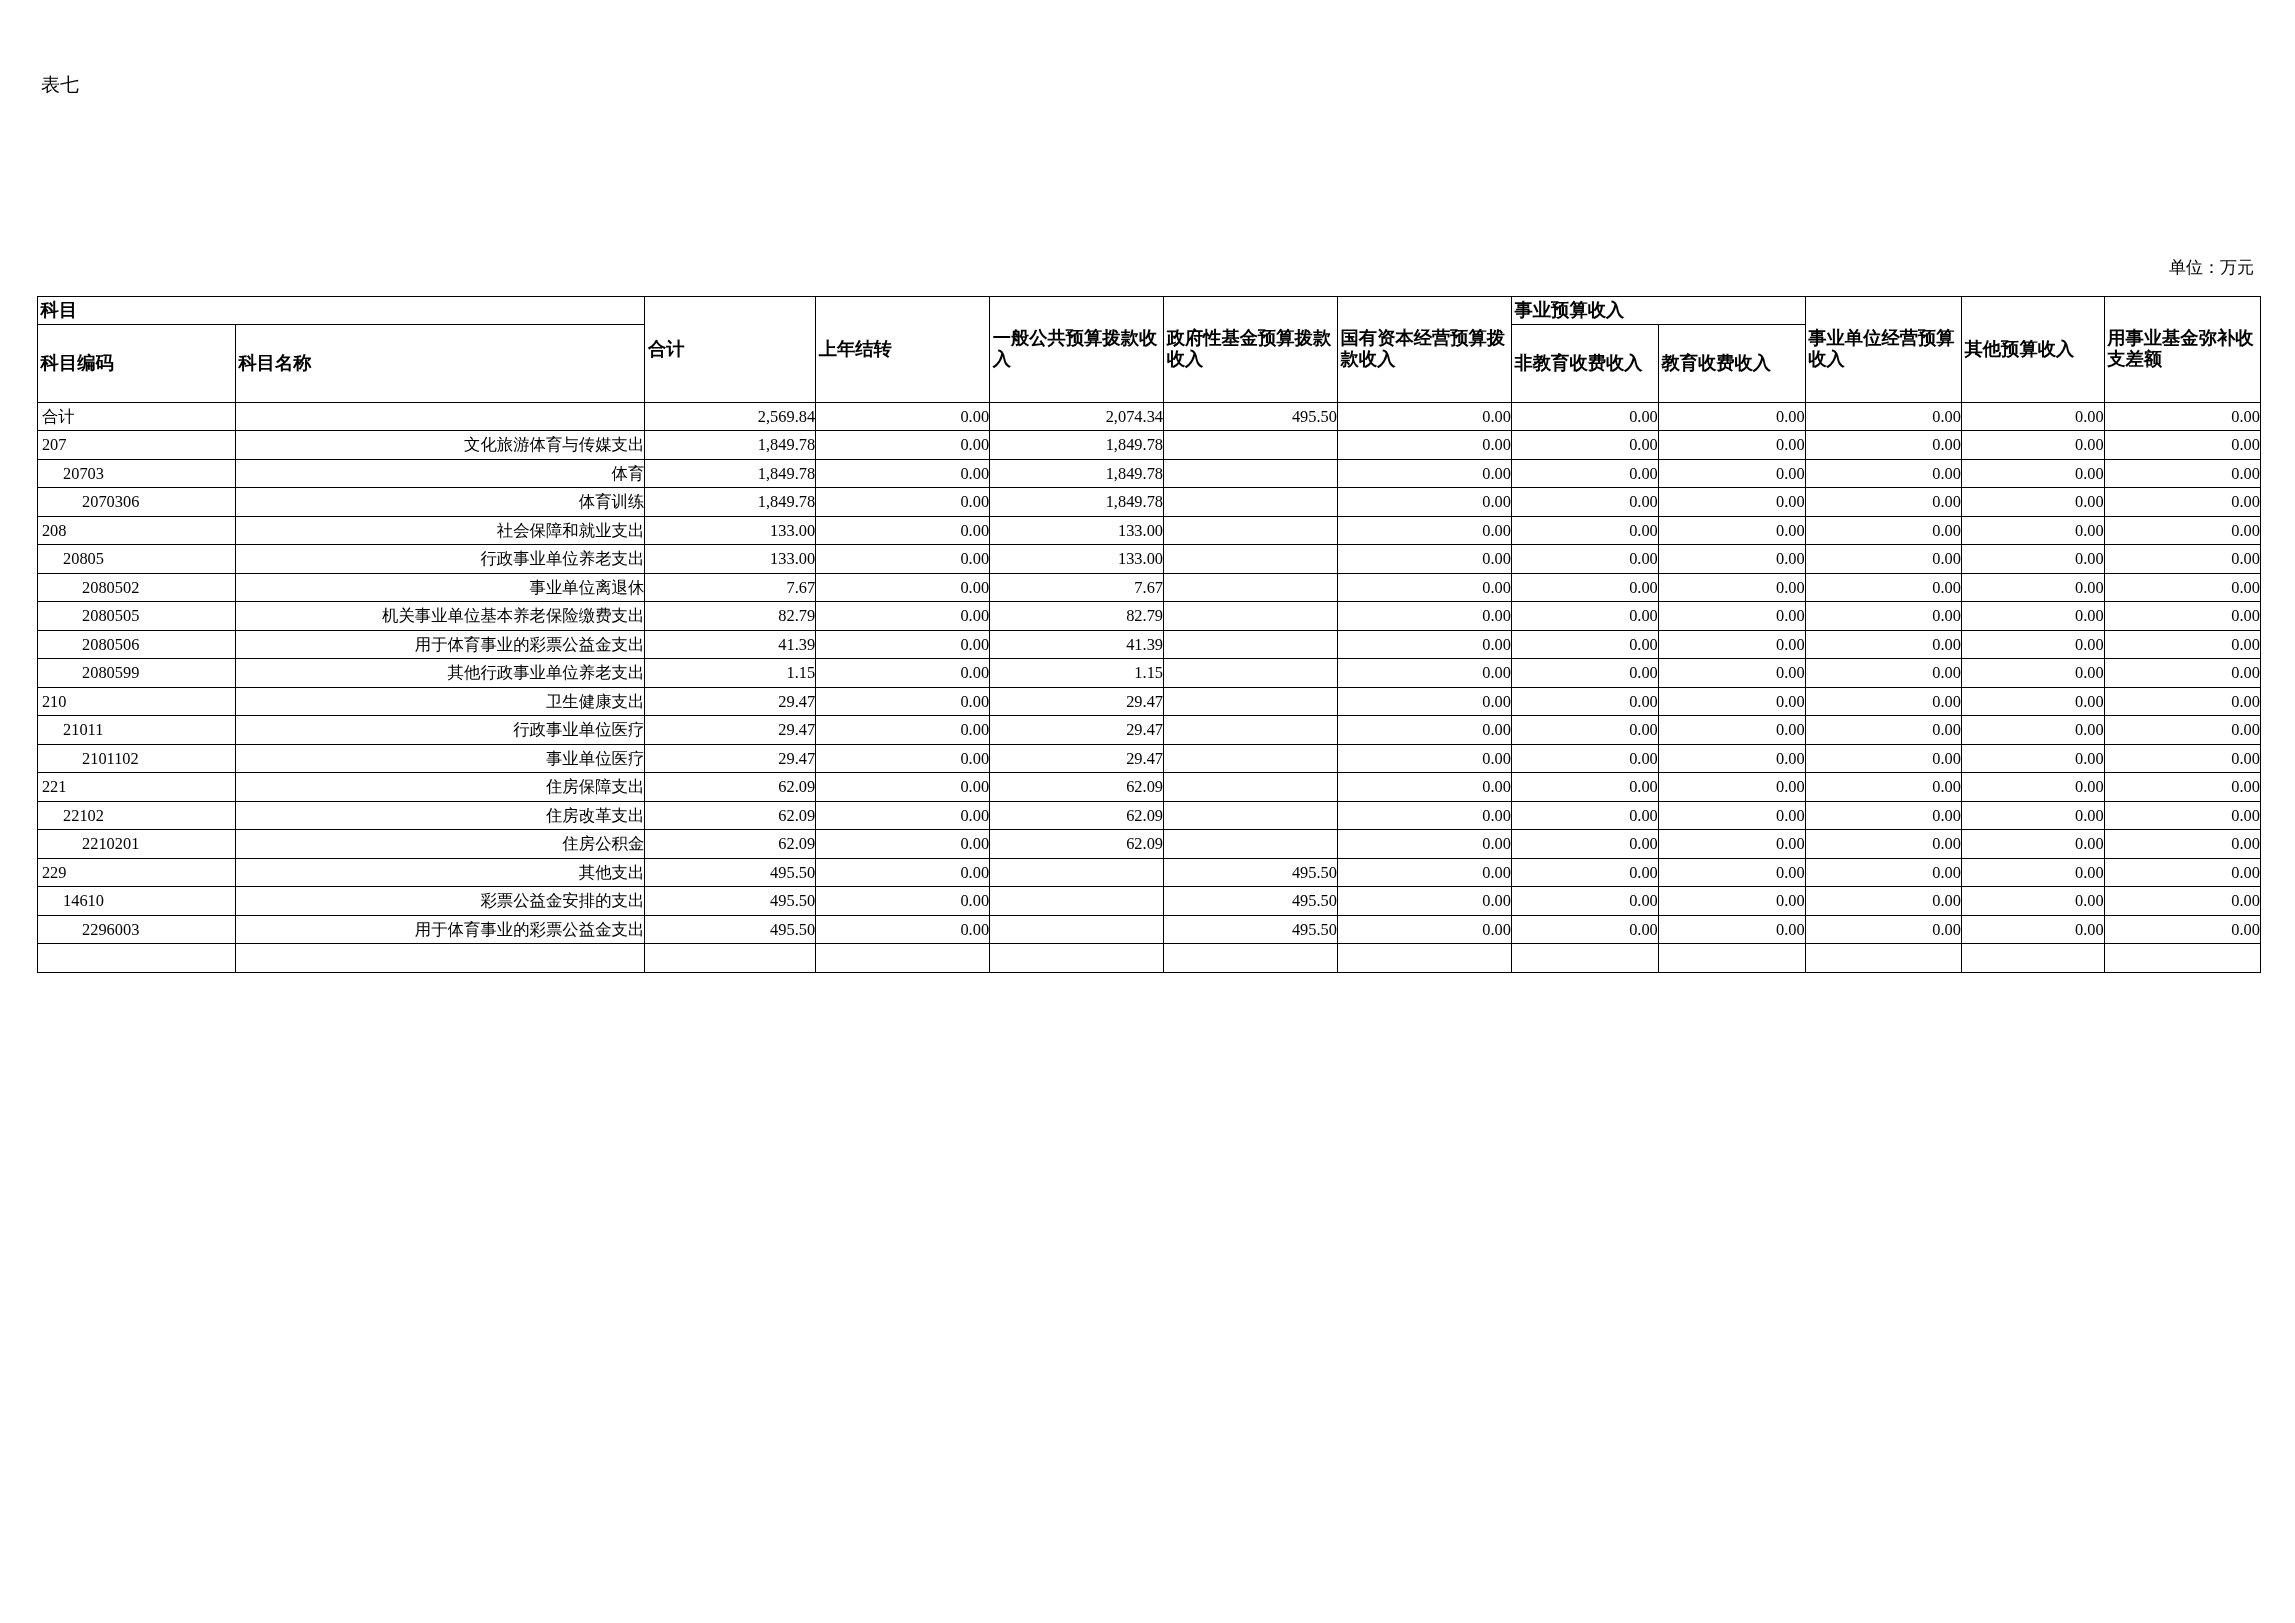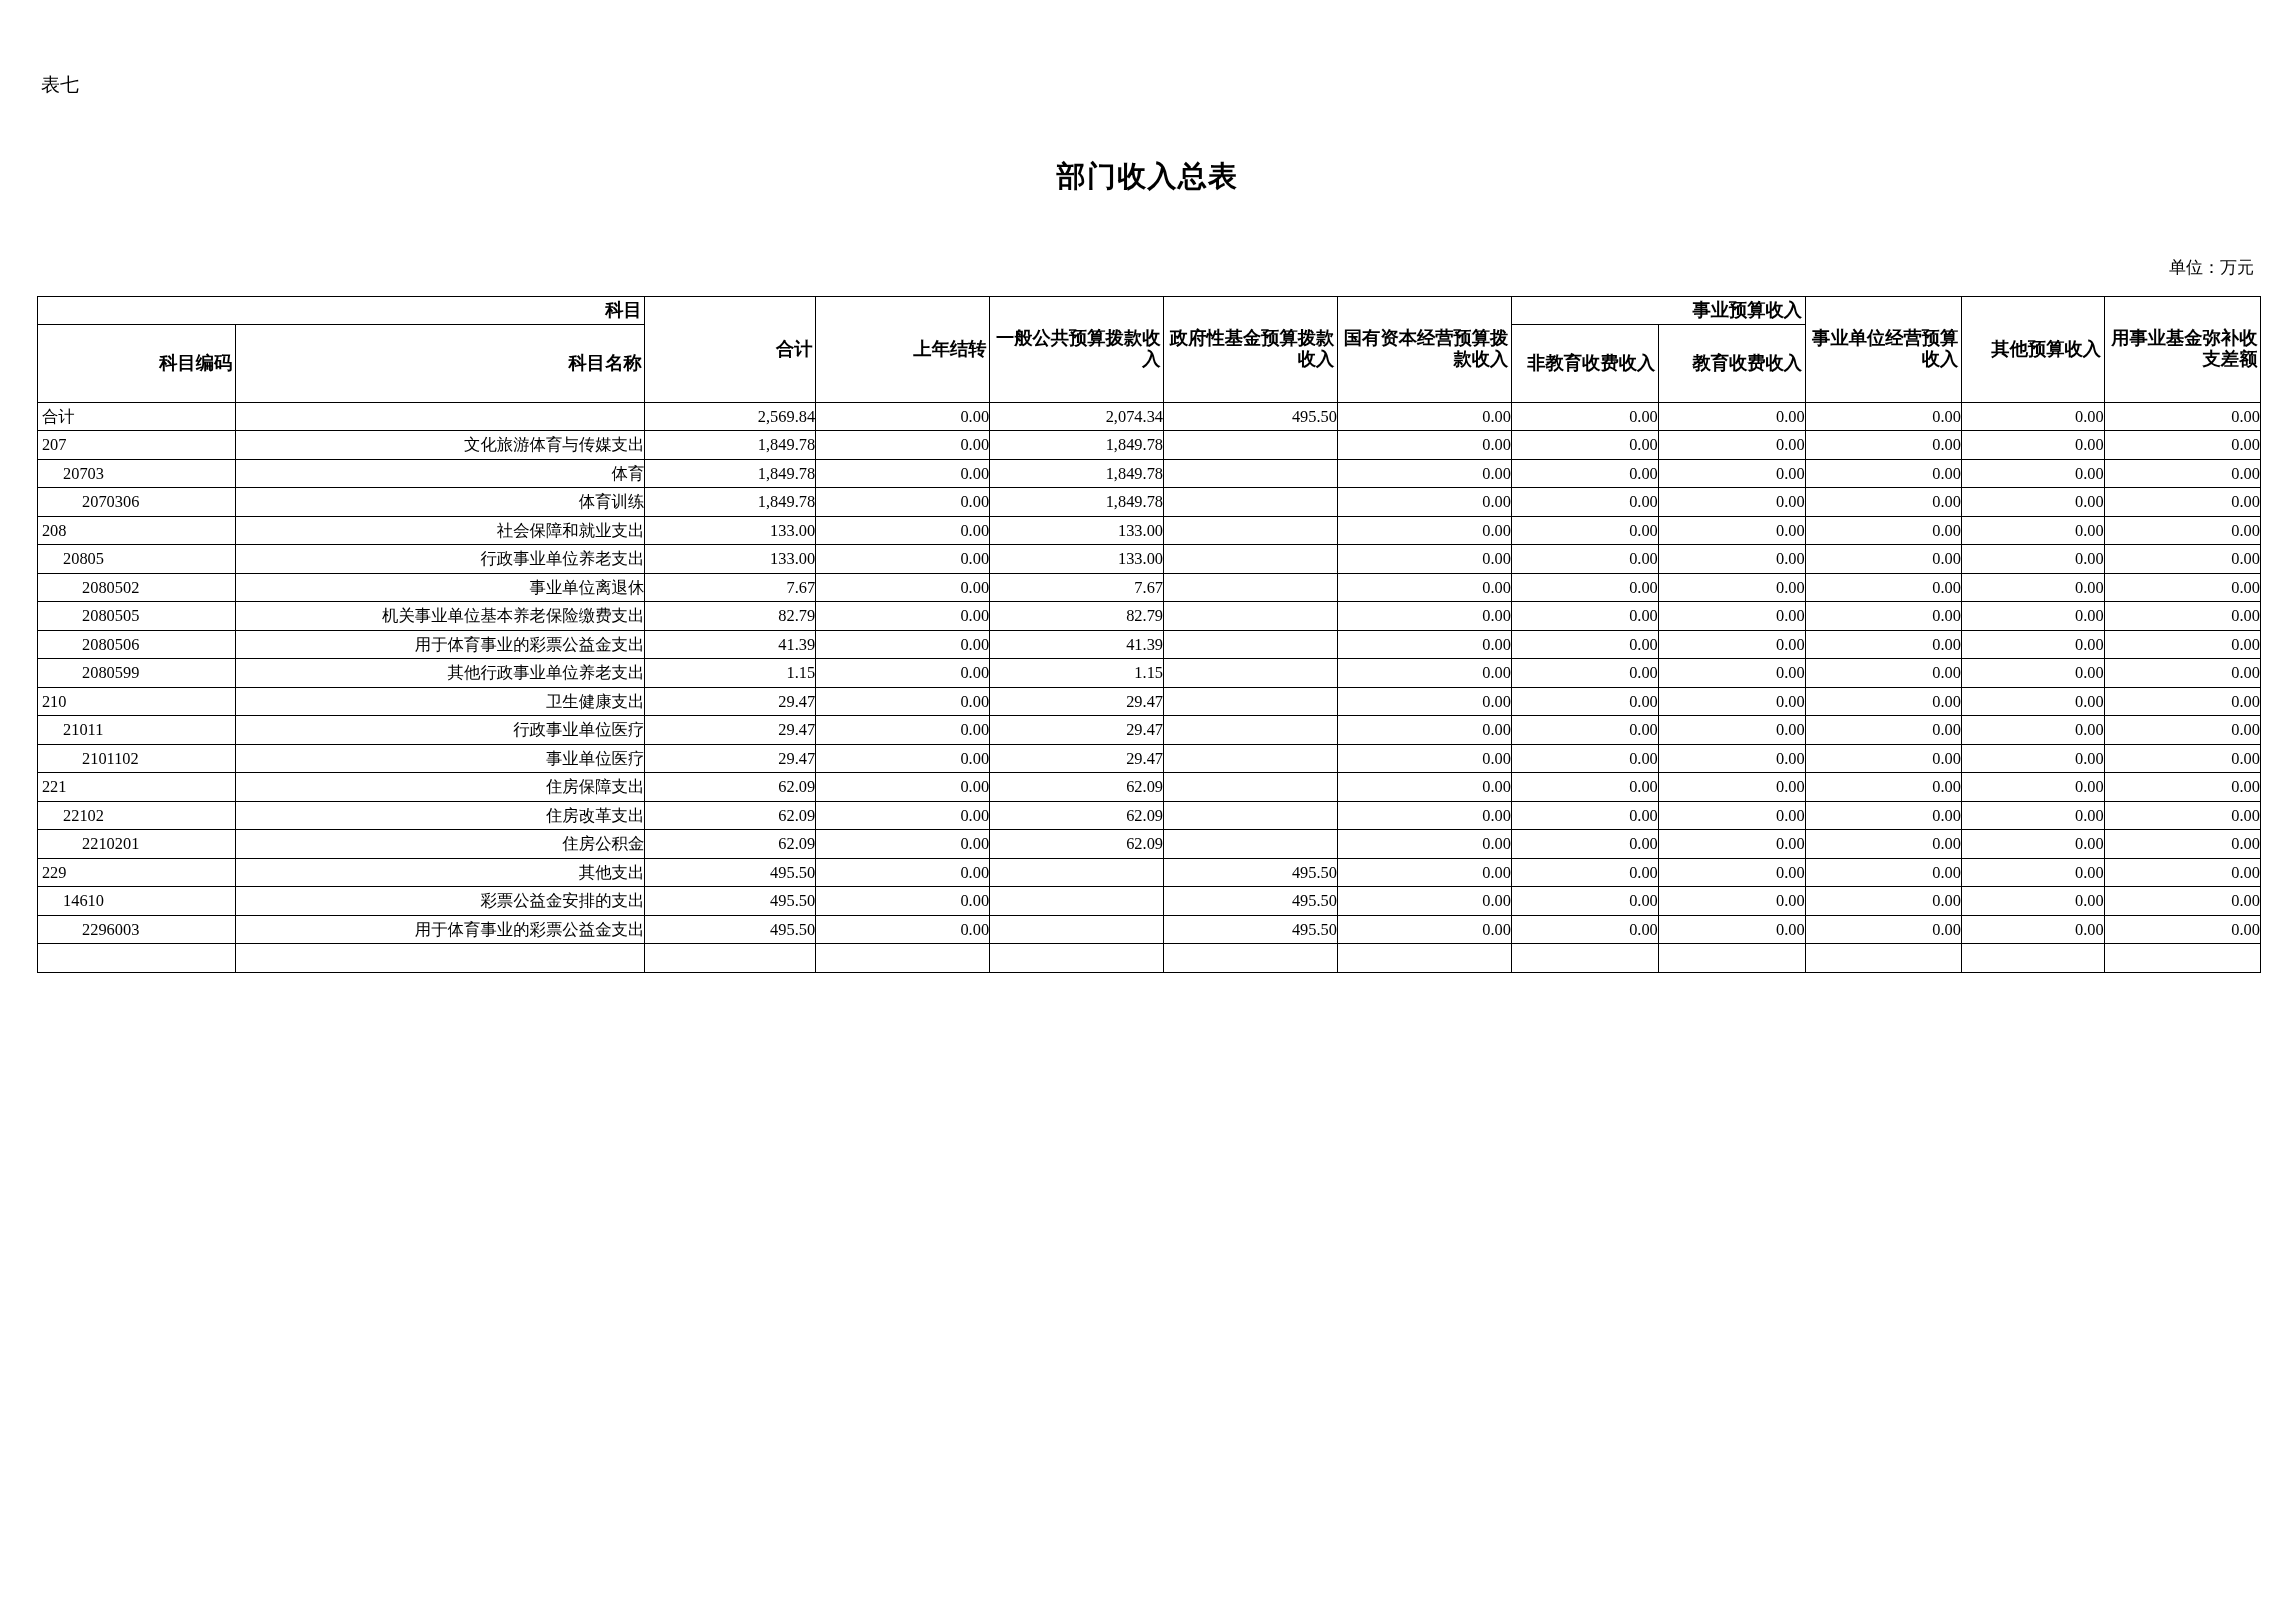--- a/index.html
+++ b/index.html
@@ -60,21 +60,21 @@
     font-size: 15.7px;
     font-family: "Liberation Serif", serif;
   }
   table.budget th, table.budget td {
     border: 1.3px solid #000000;
     padding: 0;
     vertical-align: middle;
   }
   table.budget th {
     font-weight: bold;
-    text-align: right;
+    text-align: left;
     line-height: 1.18;
     font-size: 18.3px;
     padding: 2.6px 2.6px;
   }
   table.budget td {
     height: 27.5px;
     font-size: 16.4px;
   }
   td.code {
     text-align: left;
@@ -100,21 +100,20 @@
   .empty-row td { height: 29px; }
   .hdr-tall { height: 72px; }
 </style>
 </head>
 <body>
 
 <div class="page">
 
   <div class="sheet-label">表七</div>
 
-  <div class="doc-title">部门收入总表</div>
 
   <div class="unit-label">单位：万元</div>
 
   <div class="table-wrap">
     <table class="budget">
       <colgroup>
         <col style="width:190px">
         <col style="width:393px">
         <col style="width:164px">
         <col style="width:167px">

